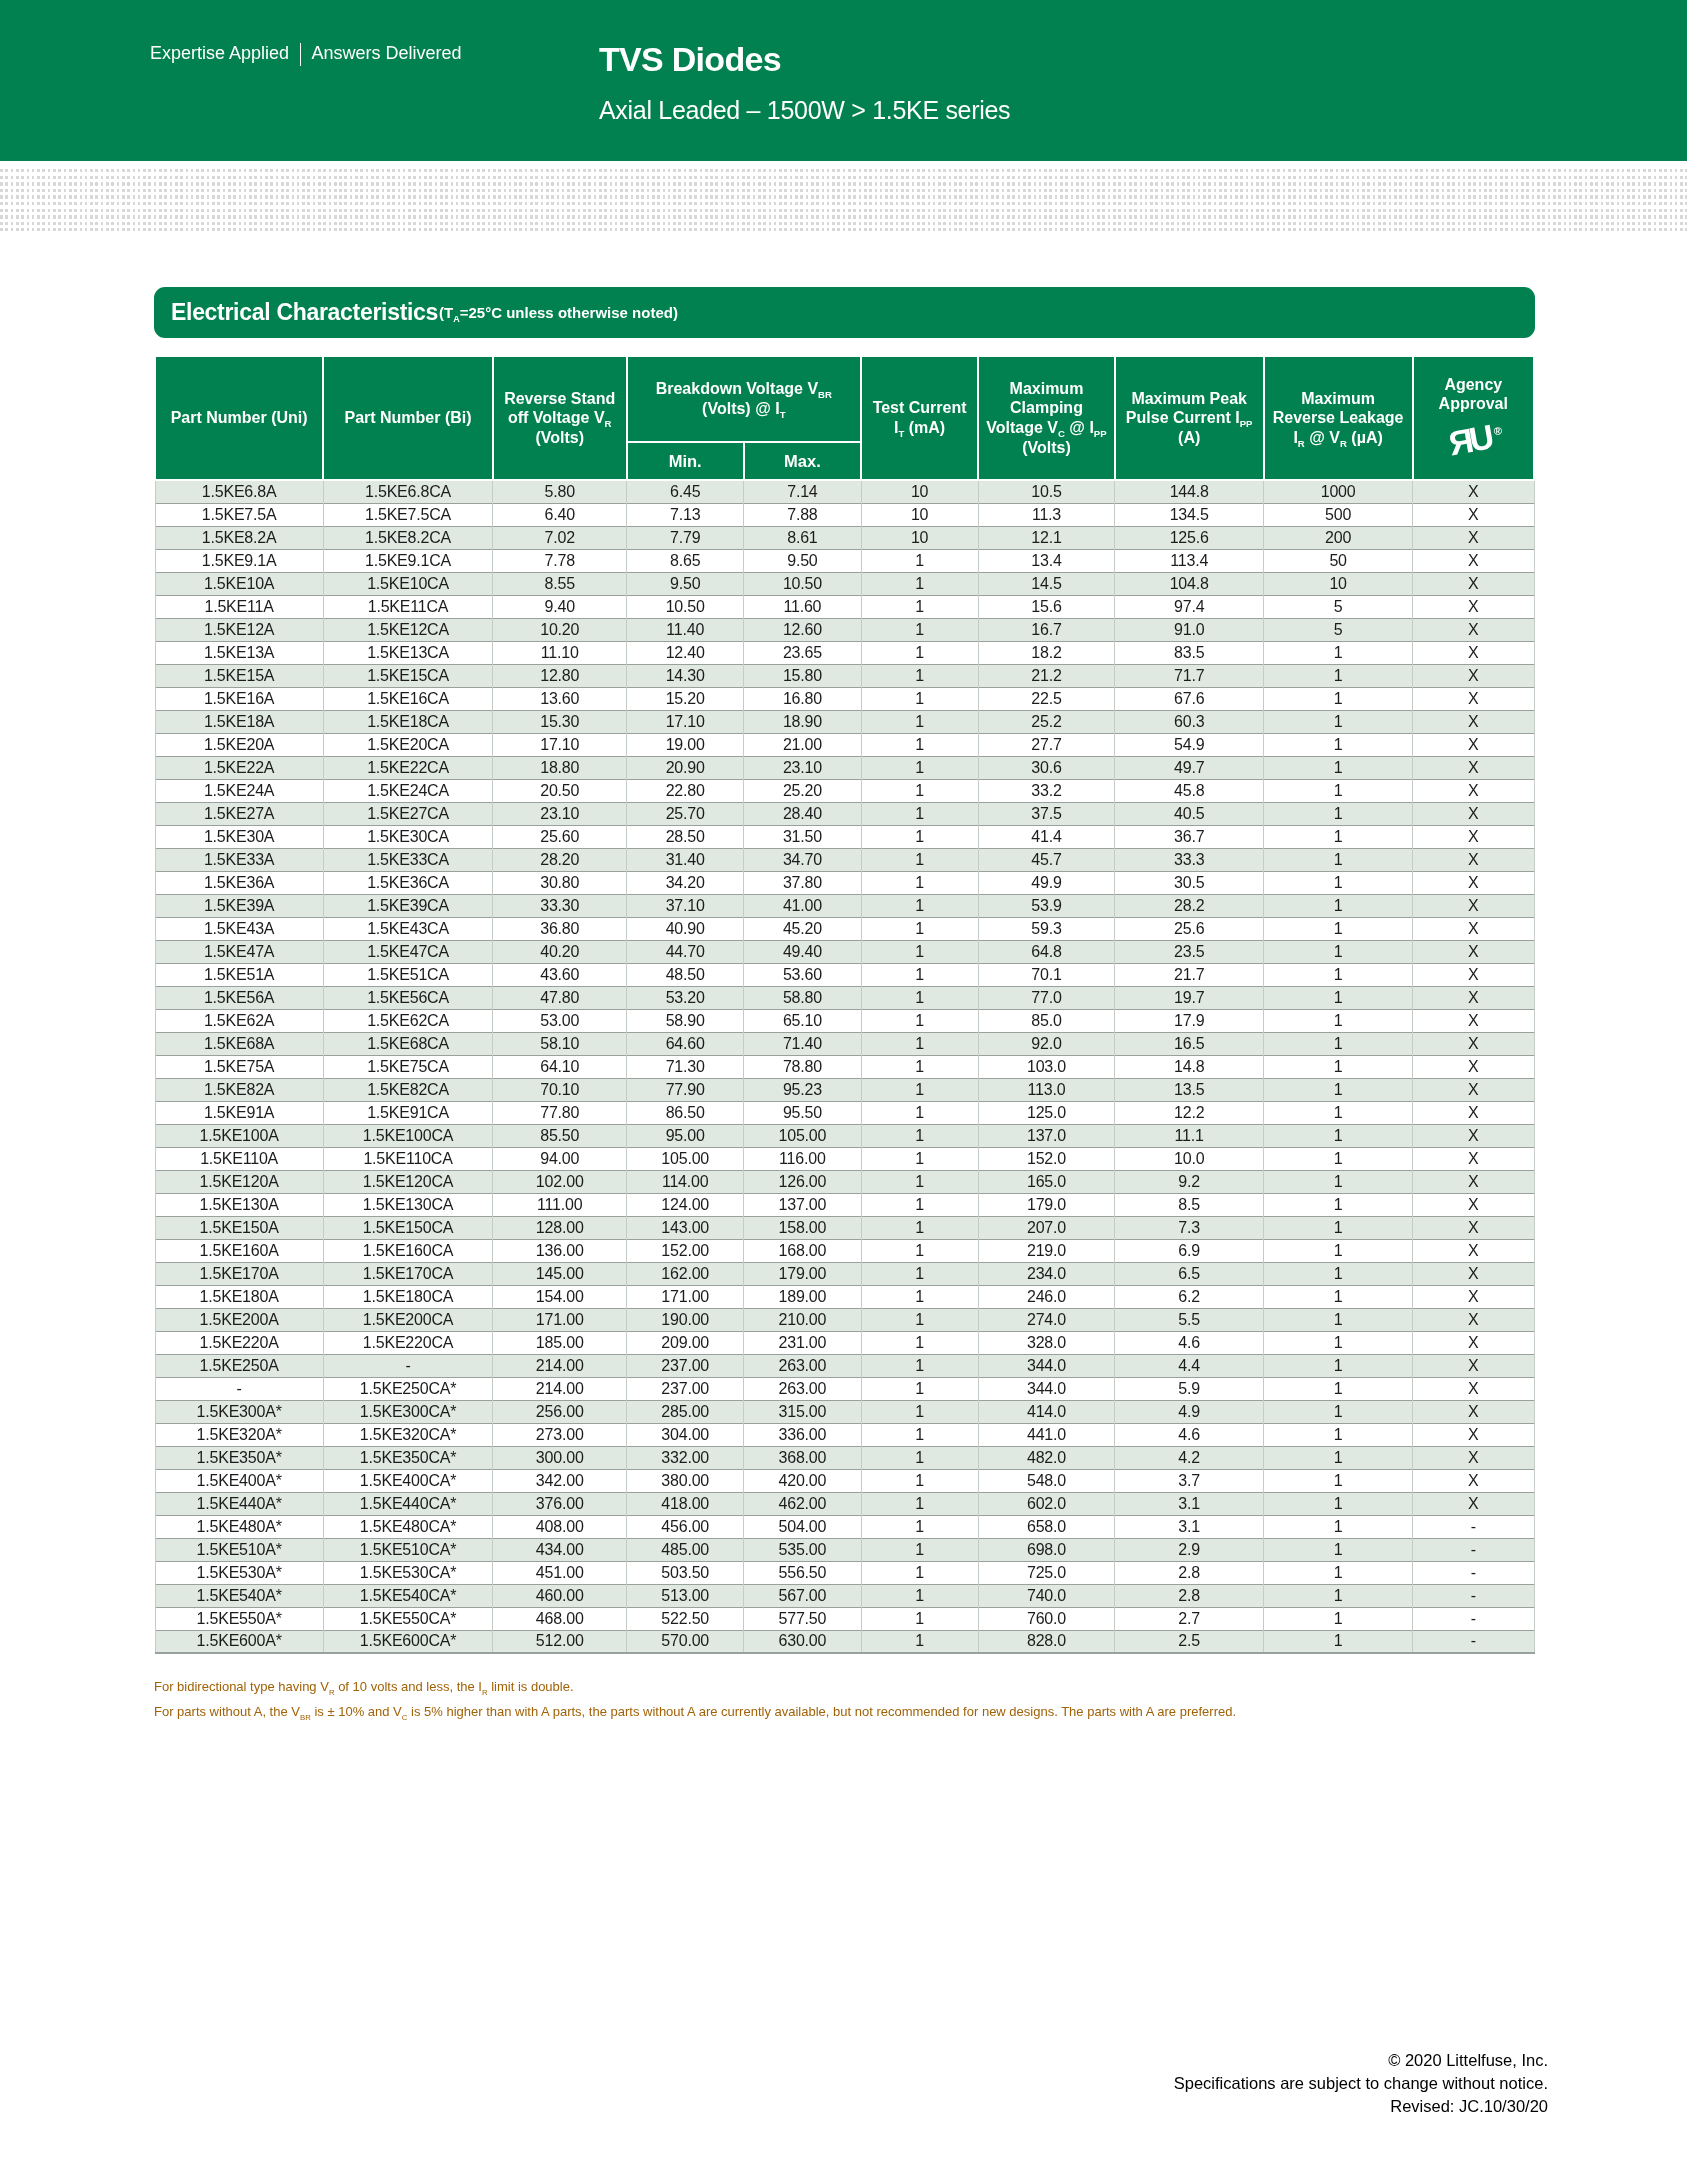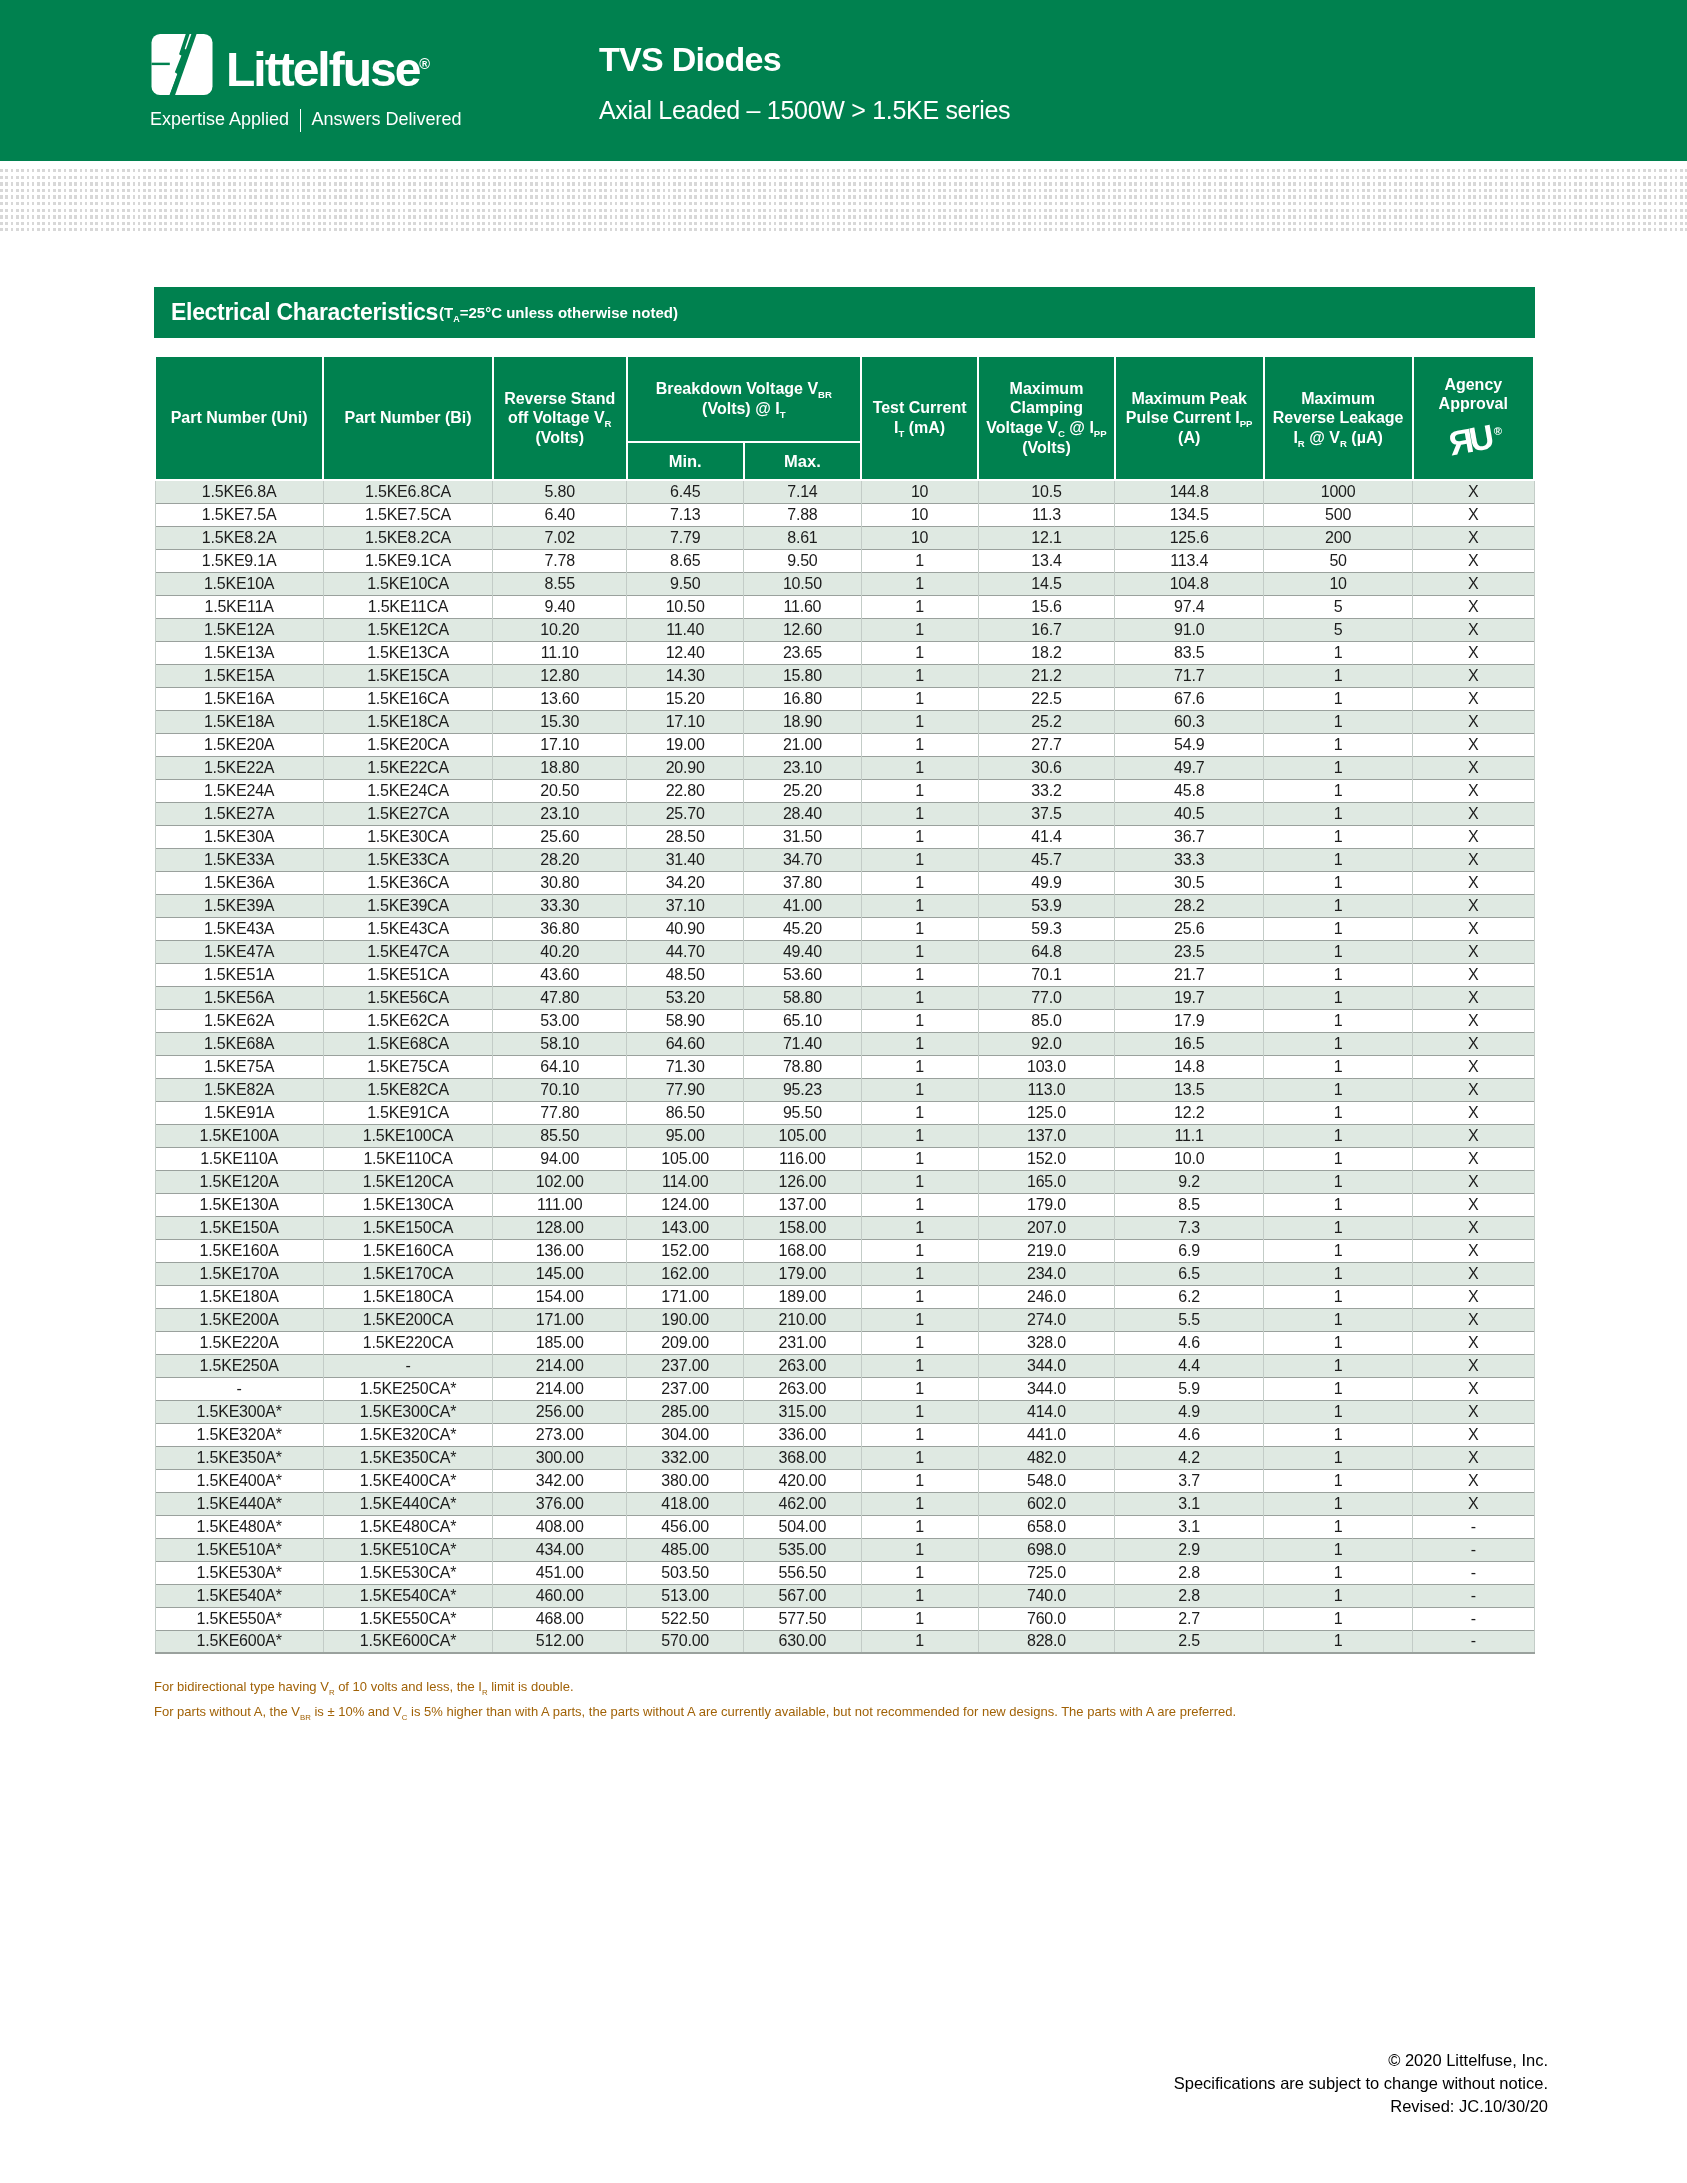--- a/index.html
+++ b/index.html
@@ -32,21 +32,21 @@
     width:1687px;height:64px;margin-top:6px;
     background-color:#fff;
     background-image:
       repeating-linear-gradient(180deg,#fff 0 2px,rgba(255,255,255,0) 2px 5.3px,#fff 5.3px 6.6px),
       repeating-linear-gradient(90deg,#d8d8d8 0 2.6px,#fff 2.6px 5.3px);
   }
   
   .main{width:1381px;margin-left:154px;}
   .section-bar{
     margin-top:56px;height:51px;background:var(--green);color:#fff;
-    display:flex;align-items:center;padding-left:17px;
+    display:flex;align-items:center;padding-left:17px;border-radius:11px;
   }
   .section-title{font-size:23px;font-weight:bold;letter-spacing:-0.3px;}
   .section-note{font-size:15px;font-weight:bold;margin-left:1px;}
   sub{font-size:0.6em;line-height:0;}
   
   table.spec{
     width:100%;margin-top:17px;border-collapse:collapse;table-layout:fixed;
     border-bottom:2px solid var(--hline);
   }
   thead th{
@@ -73,29 +73,20 @@
   .page-footer{
     position:absolute;right:139px;bottom:65px;text-align:right;
     font-size:16.5px;line-height:23px;color:#000;
   }
 </style>
 </head>
 <body>
 
 <header class="top-band">
   <div class="logo-block">
-    <div class="logo-row">
-      <svg class="logo-mark" viewBox="0 0 100 100">
-        <rect x="0" y="0" width="100" height="100" rx="14" fill="#ffffff"></rect>
-        <line x1="71" y1="-4" x2="33" y2="104" stroke="#00814F" stroke-width="8"></line>
-        <polyline points="60,-2 48,34 56,26 41,64 50,55 32,102" fill="none" stroke="#00814F" stroke-width="6"></polyline>
-        <rect x="0" y="47" width="30" height="4" fill="#00814F"></rect>
-      </svg>
-      <div class="wordmark"><span>Littelfuse</span><sup>®</sup></div>
-    </div>
     <div class="tagline">
       <span>Expertise Applied</span>
       <span class="divider"></span>
       <span>Answers Delivered</span>
     </div>
   </div>
   <div class="title-block">
     <div class="doc-title">TVS Diodes</div>
     <div class="doc-subtitle">Axial Leaded – 1500W &gt; 1.5KE series</div>
   </div>

